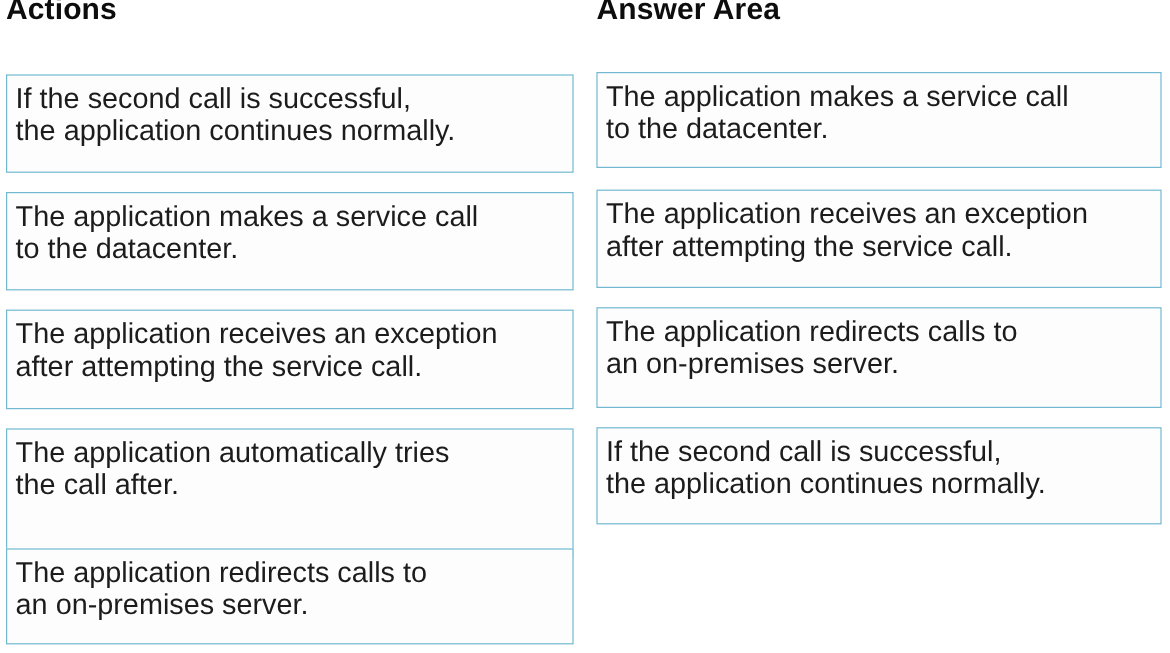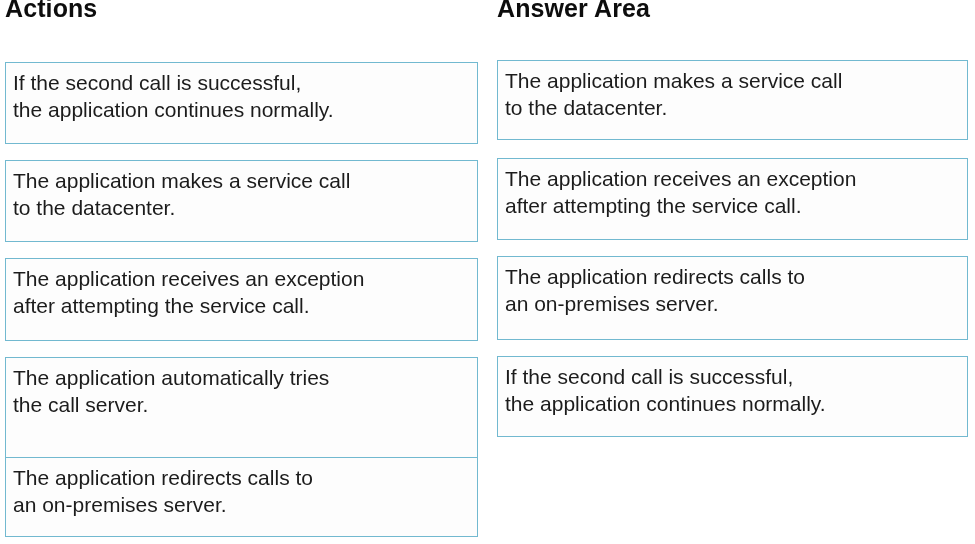--- a/index.html
+++ b/index.html
@@ -37,21 +37,21 @@
     white-space: nowrap;
   }
 
   .card {
     position: absolute;
     left: 0;
     box-sizing: border-box;
     background: #fdfdfd;
     border: 1.6px solid #72b9d0;
     padding: 6px 0 0 7px;
-    font-size: 21px;
+    font-size: 24px;
     line-height: 27px;
     color: #1c1c1c;
     overflow: hidden;
   }
   .card .line {
     display: block;
     white-space: nowrap;
   }
 
   
@@ -86,21 +86,21 @@
     <span class="line">to the datacenter.</span>
   </div>
 
   <div class="card" id="card-a3">
     <span class="line">The application receives an exception</span>
     <span class="line">after attempting the service call.</span>
   </div>
 
   <div class="card" id="card-a4">
     <span class="line">The application automatically tries</span>
-    <span class="line">the call server.</span>
+    <span class="line">the call after.</span>
   </div>
 
   <div class="card" id="card-a5">
     <span class="line">The application redirects calls to</span>
     <span class="line">an on-premises server.</span>
   </div>
 
 </div>
 
 <div class="column" id="answer-column">

